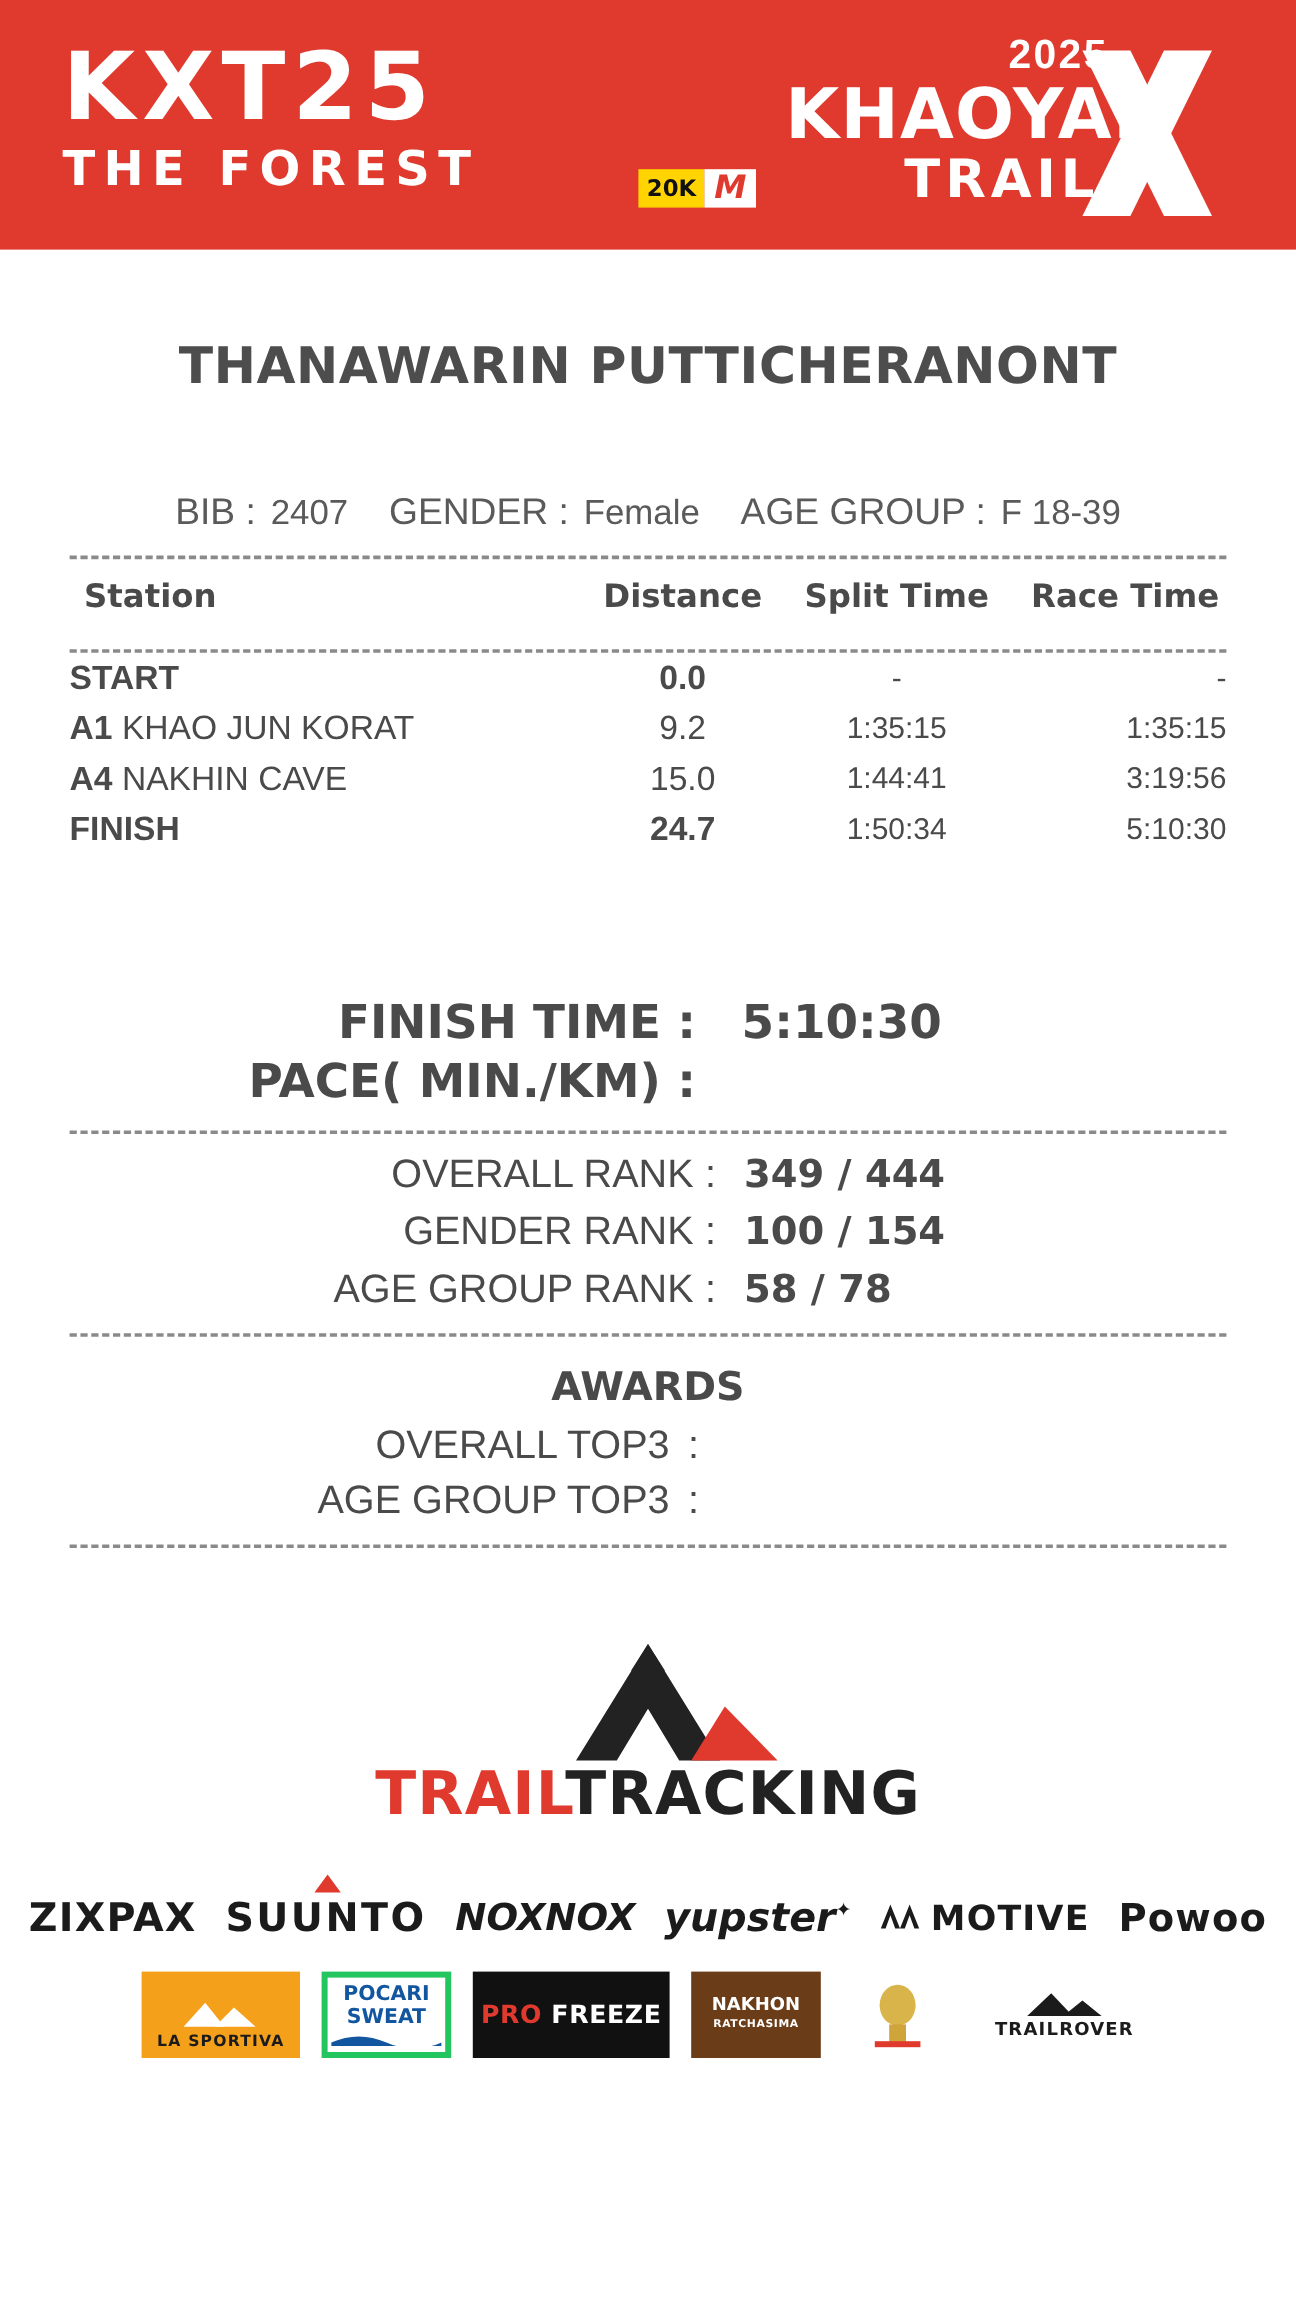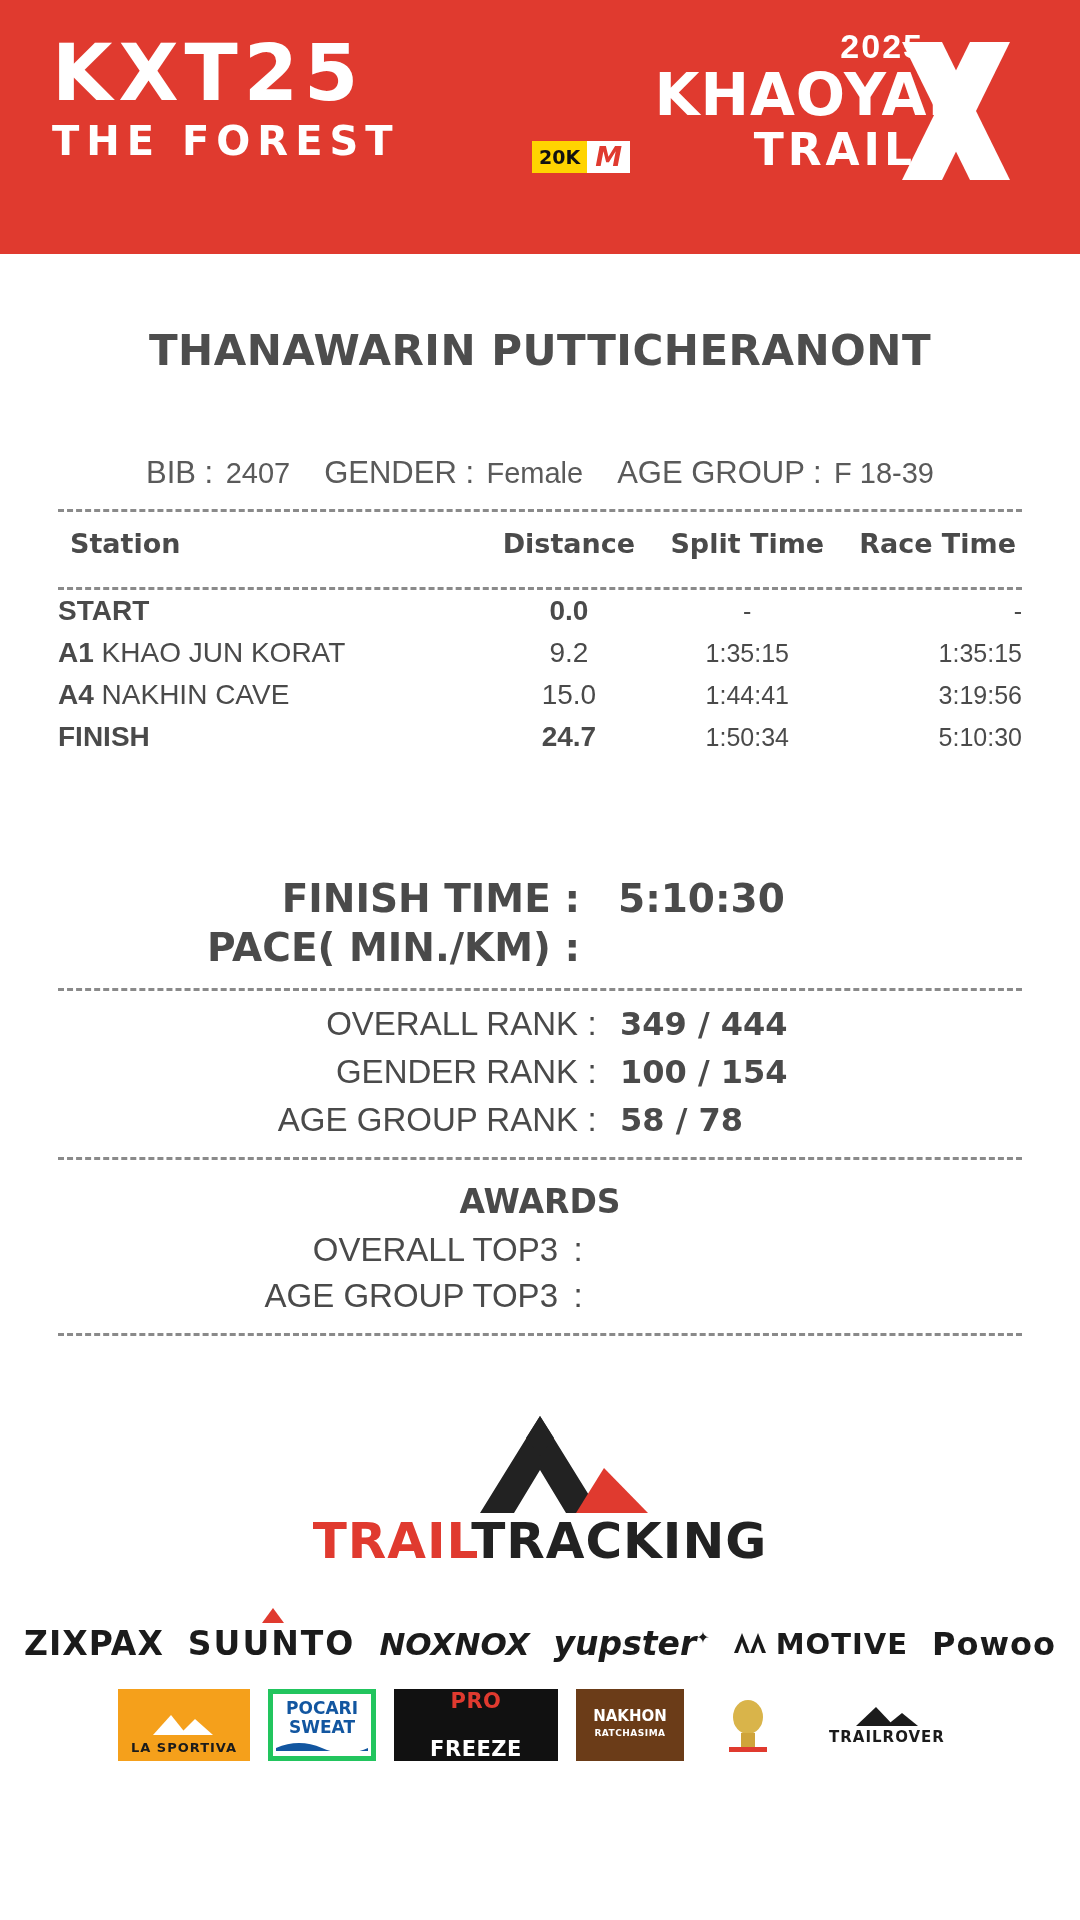--- a/index.html
+++ b/index.html
@@ -12,21 +12,21 @@
   #page {
     position: relative;
     width: 1080px; height: 1920px;
     overflow: hidden;
     background: #ffffff;
   }
 
   
   .header {
     position: relative;
-    width: 1080px; height: 254px;
+    width: 1080px; height: 208px;
     background: #e03a2f;
     overflow: hidden;
   }
   .kxt-block {
     position: absolute;
     left: 52px; top: 30px;
     color: #ffffff;
   }
   .kxt-title {
     font-size: 78px;
@@ -331,21 +331,20 @@
     padding: 0 36px;
   }
   .badge {
     height: 72px;
     display: flex;
     align-items: center;
     justify-content: center;
     font-family: "DejaVu Sans", sans-serif;
     font-weight: bold;
     overflow: hidden;
-    flex-direction: column;
   }
   .b-sportiva {
     width: 132px; background: #f5a01b; color: #1b1b1b;
     flex-direction: column; font-size: 13px; letter-spacing: 1px;
     justify-content: flex-end; padding-bottom: 6px;
   }
   .b-sportiva .mtn { width: 70px; height: 26px; margin-bottom: 3px; }
   .b-pocari {
     width: 108px; background: #ffffff; color: #1256a0;
     flex-direction: column; font-size: 17px; line-height: 19px;

